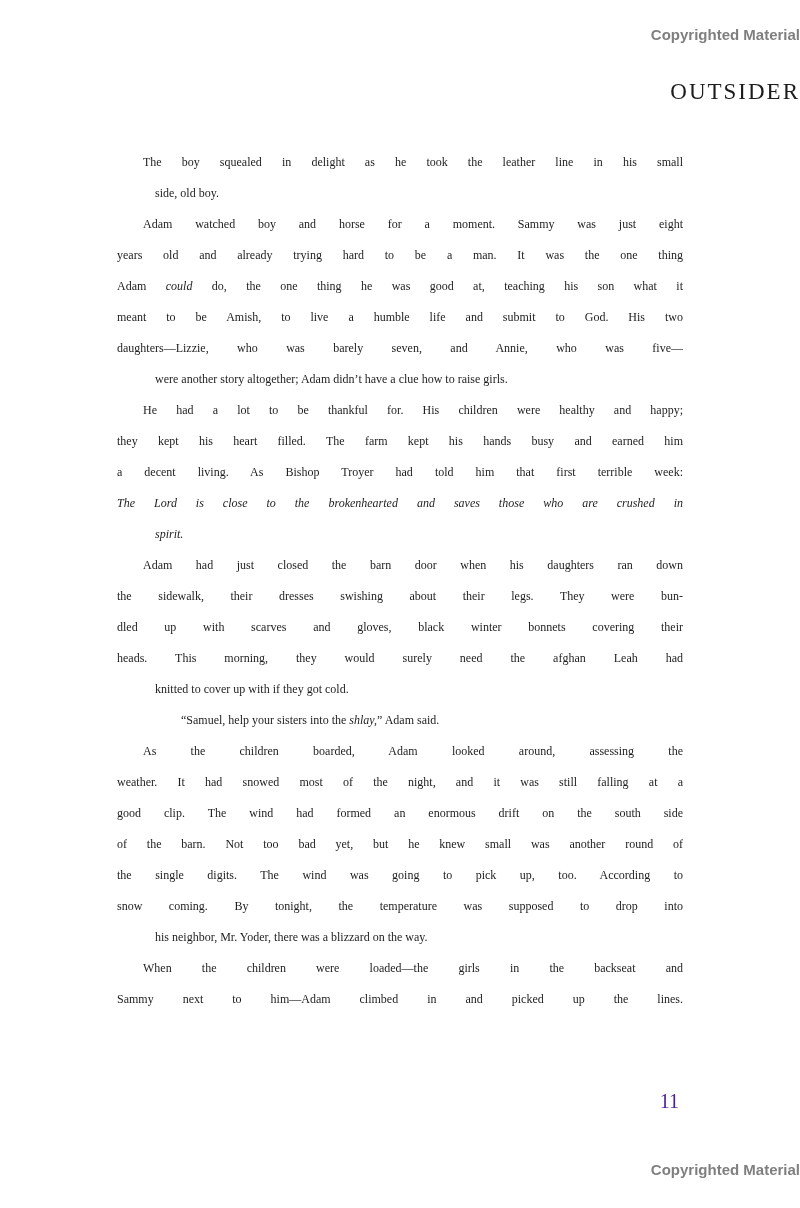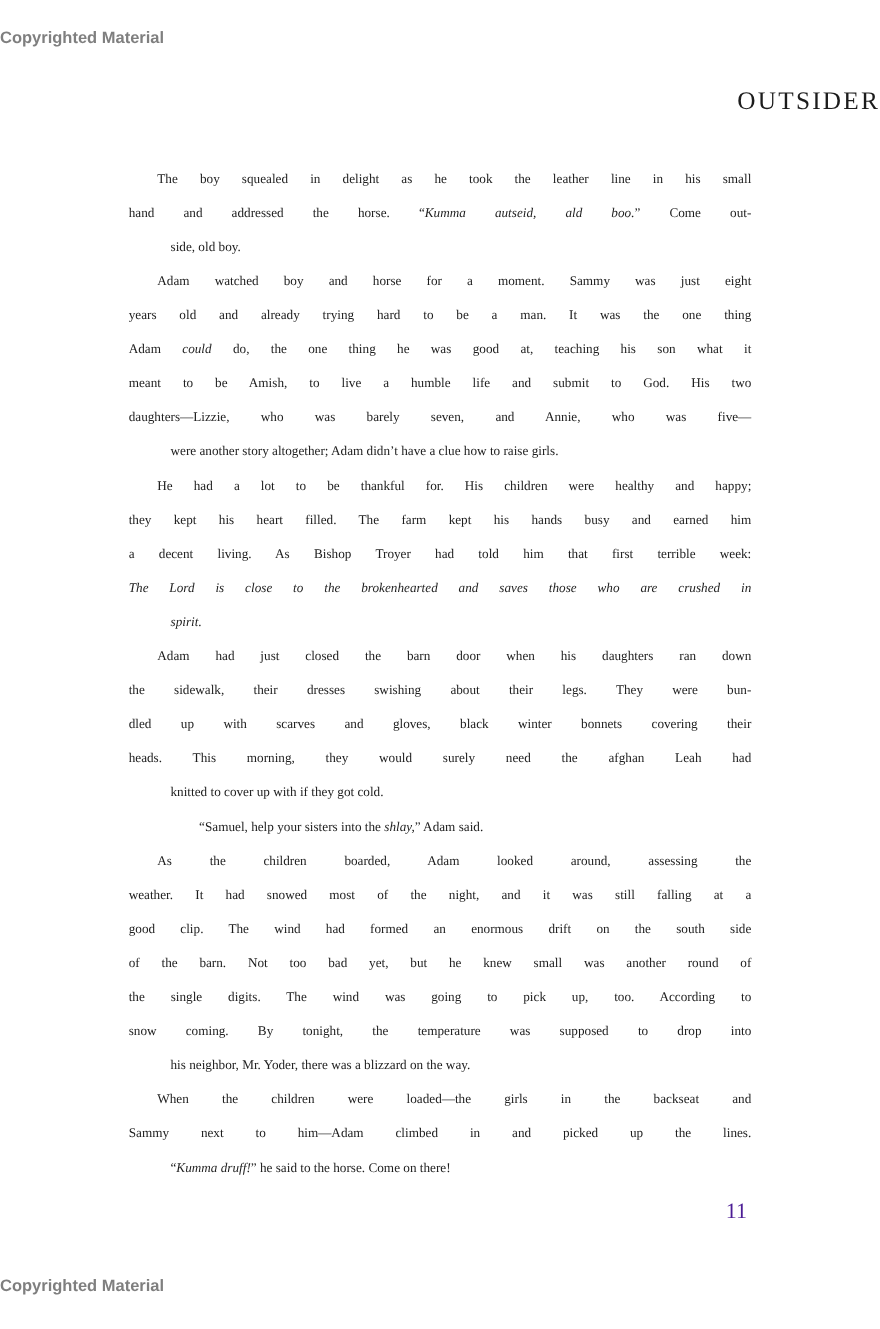--- a/index.html
+++ b/index.html
@@ -12,21 +12,21 @@
     width: 800px;
     height: 1208px;
     background: #ffffff;
     overflow: hidden;
     font-family: "Liberation Serif", serif;
   }
   .copyright-notice {
     position: absolute;
     left: 0;
     right: 0;
-    text-align: left;
+    text-align: right;
     font-family: "Liberation Sans", sans-serif;
     font-weight: bold;
     font-size: 15px;
     line-height: 17px;
     color: #7f7f7f;
   }
   .copyright-notice.top { top: 26px; }
   .copyright-notice.bottom { top: 1161px; }
   .chapter-title {
     position: absolute;
@@ -74,21 +74,20 @@
 
 <div class="page">
 
   <div class="copyright-notice top">Copyrighted Material</div>
 
   <h1 class="chapter-title">OUTSIDER</h1>
 
   <div class="body-text">
       <div class="paragraph">
         <div class="line first"><span>The boy squealed in delight as he took the leather line in his small</span></div>
-        <div class="line"><span>hand and addressed the horse. “</span><span class="it">Kumma autseid, ald boo.</span><span>” Come out-</span></div>
         <div class="line last"><span>side, old boy.</span></div>
       </div>
       <div class="paragraph">
         <div class="line first"><span>Adam watched boy and horse for a moment. Sammy was just eight</span></div>
         <div class="line"><span>years old and already trying hard to be a man. It was the one thing</span></div>
         <div class="line"><span>Adam </span><span class="it">could</span><span> do, the one thing he was good at, teaching his son what it</span></div>
         <div class="line"><span>meant to be Amish, to live a humble life and submit to God. His two</span></div>
         <div class="line"><span>daughters—Lizzie, who was barely seven, and Annie, who was five—</span></div>
         <div class="line last"><span>were another story altogether; Adam didn’t have a clue how to raise girls.</span></div>
       </div>
@@ -114,21 +113,20 @@
         <div class="line"><span>weather. It had snowed most of the night, and it was still falling at a</span></div>
         <div class="line"><span>good clip. The wind had formed an enormous drift on the south side</span></div>
         <div class="line"><span>of the barn. Not too bad yet, but he knew small was another round of</span></div>
         <div class="line"><span>the single digits. The wind was going to pick up, too. According to</span></div>
         <div class="line"><span>snow coming. By tonight, the temperature was supposed to drop into</span></div>
         <div class="line last"><span>his neighbor, Mr. Yoder, there was a blizzard on the way.</span></div>
       </div>
       <div class="paragraph">
         <div class="line first"><span>When the children were loaded—the girls in the backseat and</span></div>
         <div class="line"><span>Sammy next to him—Adam climbed in and picked up the lines.</span></div>
-        <div class="line last"><span>“</span><span class="it">Kumma druff!</span><span>” he said to the horse. Come on there!</span></div>
       </div>
     </div>
 
   <div class="page-number">11</div>
 
   <div class="copyright-notice bottom">Copyrighted Material</div>
 
 </div>
 
 </body></html>

